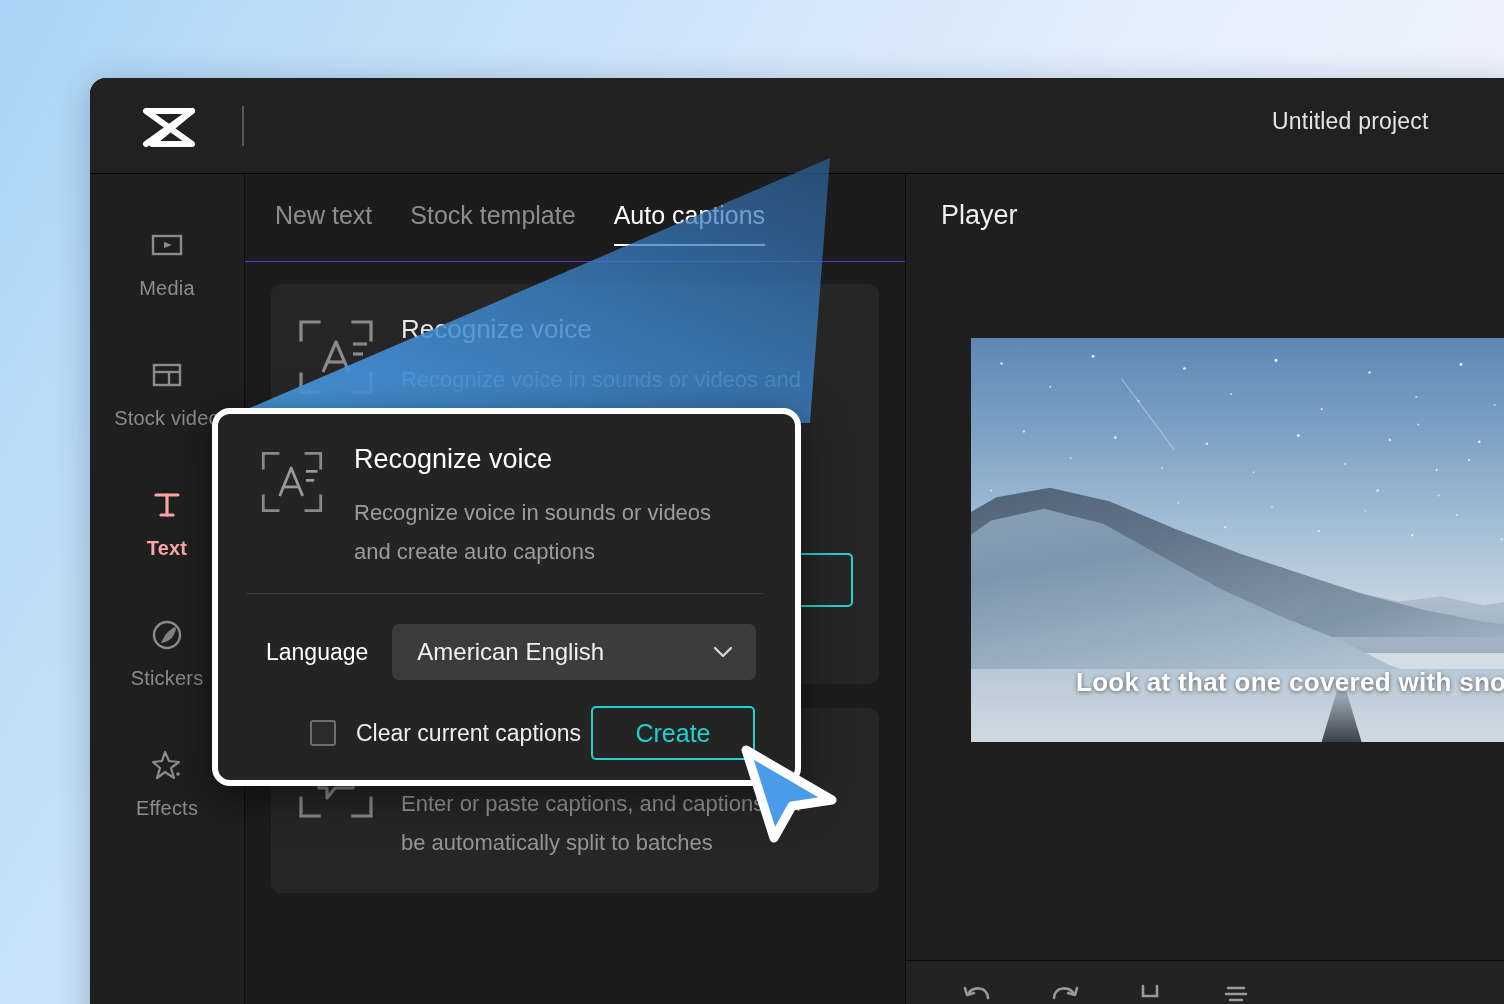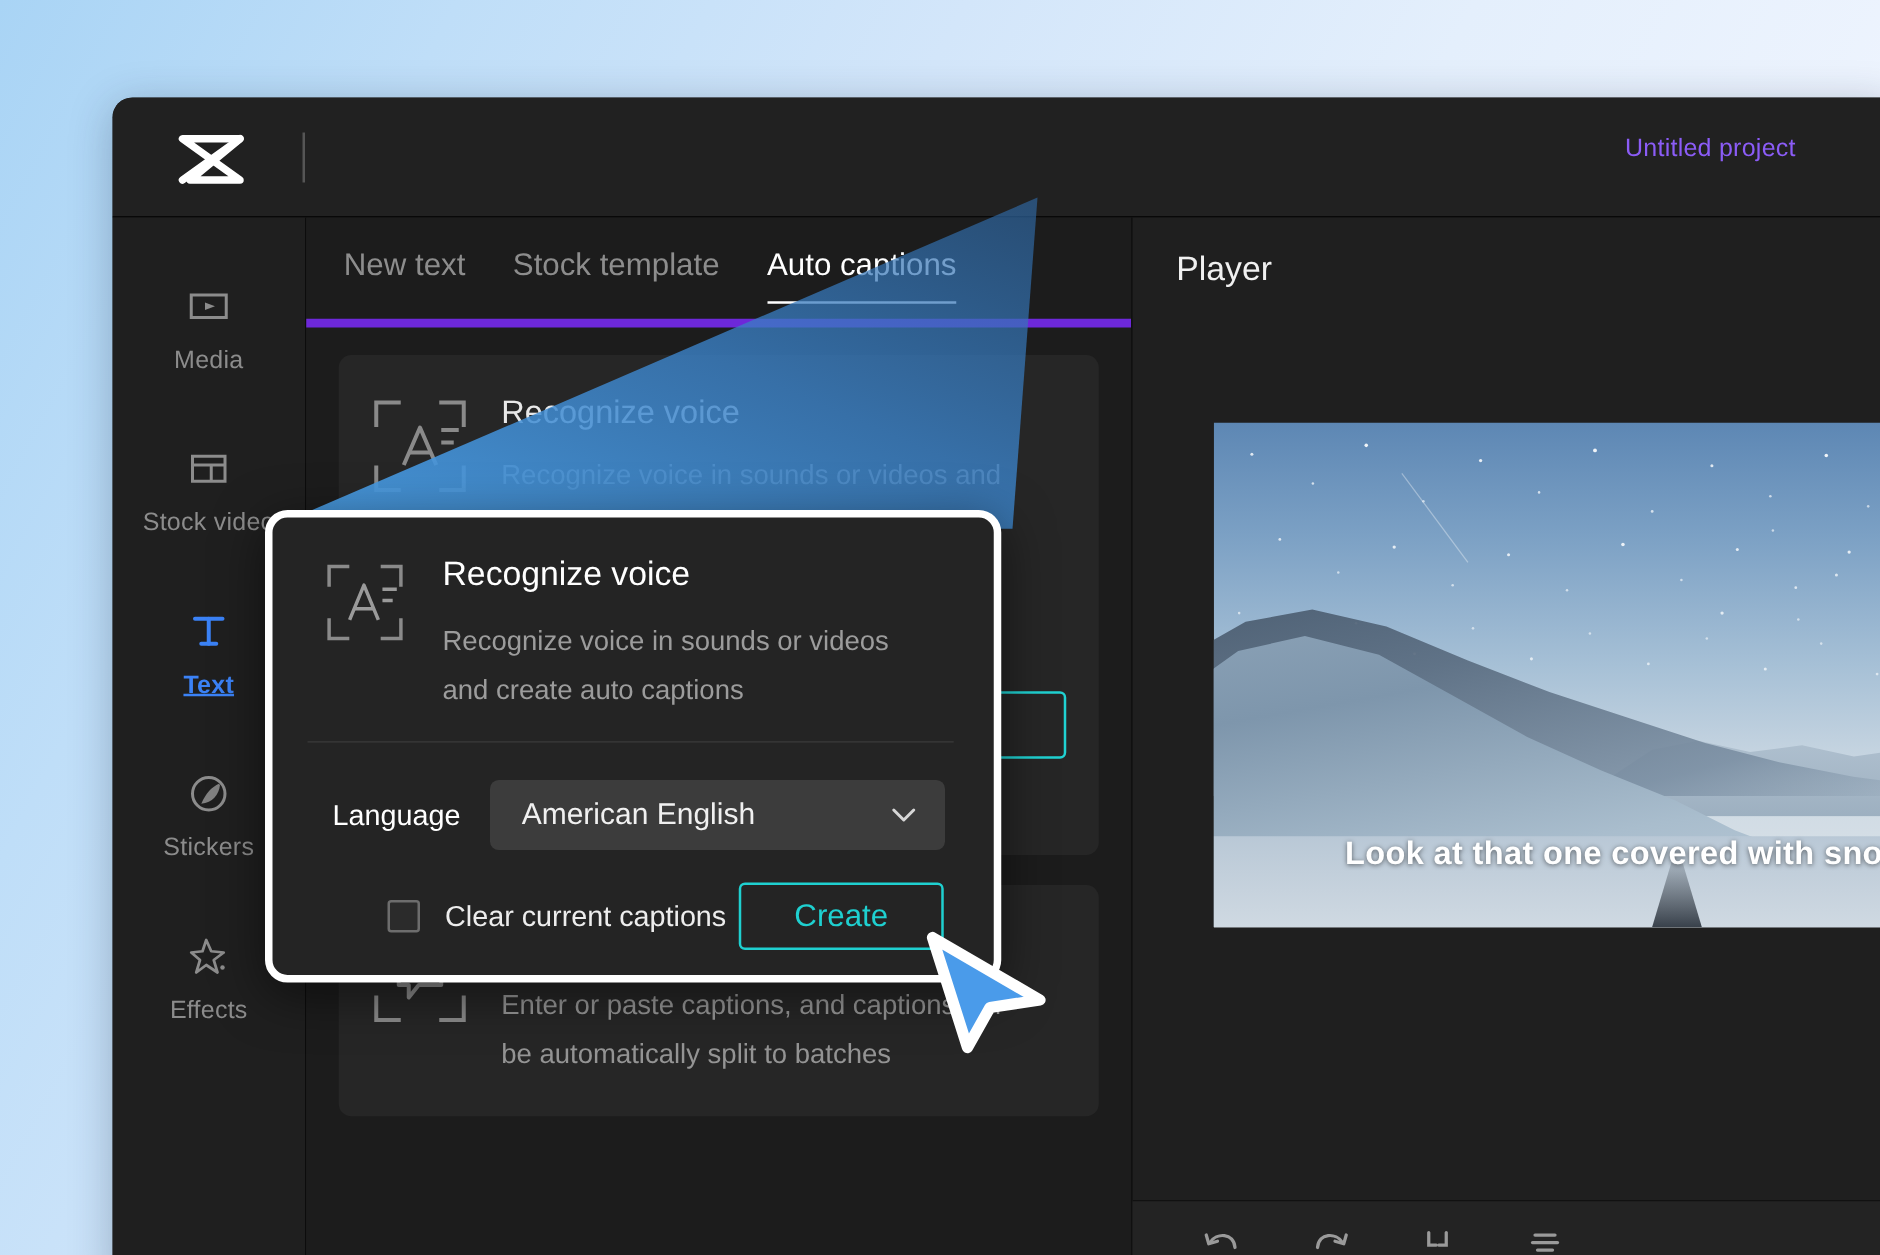--- a/index.html
+++ b/index.html
@@ -36,51 +36,51 @@
     border-bottom:1px solid #000;
   }
   #logo-mark{
     position:absolute; left:50px; top:28px; width:58px; height:45px;
   }
   #title-divider{
     position:absolute; left:152px; top:28px;
     width:2px; height:40px; background:#555;
   }
   #project-title{
-    position:absolute; left:1210px; top:30px;
-    font-size:20px; color:#8b5cf6; white-space:nowrap;
+    position:absolute; left:1182px; top:30px;
+    font-size:23px; color:#e5e5e5; white-space:nowrap;
     letter-spacing:.2px;
   }
 
   
   #left-rail{
     position:absolute; left:0; top:96px; width:155px; bottom:0;
     background:#1f1f1f; border-right:1px solid #0c0c0c;
     padding-top:24px;
   }
   .rail-item{
     width:100%; height:130px;
     display:flex; flex-direction:column;
     align-items:center; justify-content:center; gap:14px;
     color:#8c8c8c;
   }
-  .rail-item.active{ color:#3b82f6;text-decoration:underline; }
+  .rail-item.active{ color:#fca5a5; }
   .rail-icon{ width:36px; height:36px; display:block; }
   .rail-label{ font-size:20px; letter-spacing:.2px; }
   .rail-item.active .rail-label{ font-weight:600; }
 
   
   #panel{
     position:absolute; left:155px; top:96px; width:660px; bottom:0;
     background:#1c1c1c;
   }
   #tabs{
     position:absolute; left:0; top:0; width:100%; height:88px;
     display:flex; align-items:center; gap:38px; padding-left:30px;
-    border-bottom:7px solid #6d28d9;
+    border-bottom:1px solid #6d28d9;
   }
   .tab{ font-size:25px; color:#8d8d8d; position:relative; padding-bottom:22px; padding-top:18px;}
   .tab.active{ color:#fff; }
   .tab.active::after{
     content:""; position:absolute; left:0; right:0; bottom:6px;
     height:2px; background:#fff;
   }
 
   #cards{ position:absolute; left:0; top:88px; right:0; bottom:0; padding:22px 26px; }
   .card{

